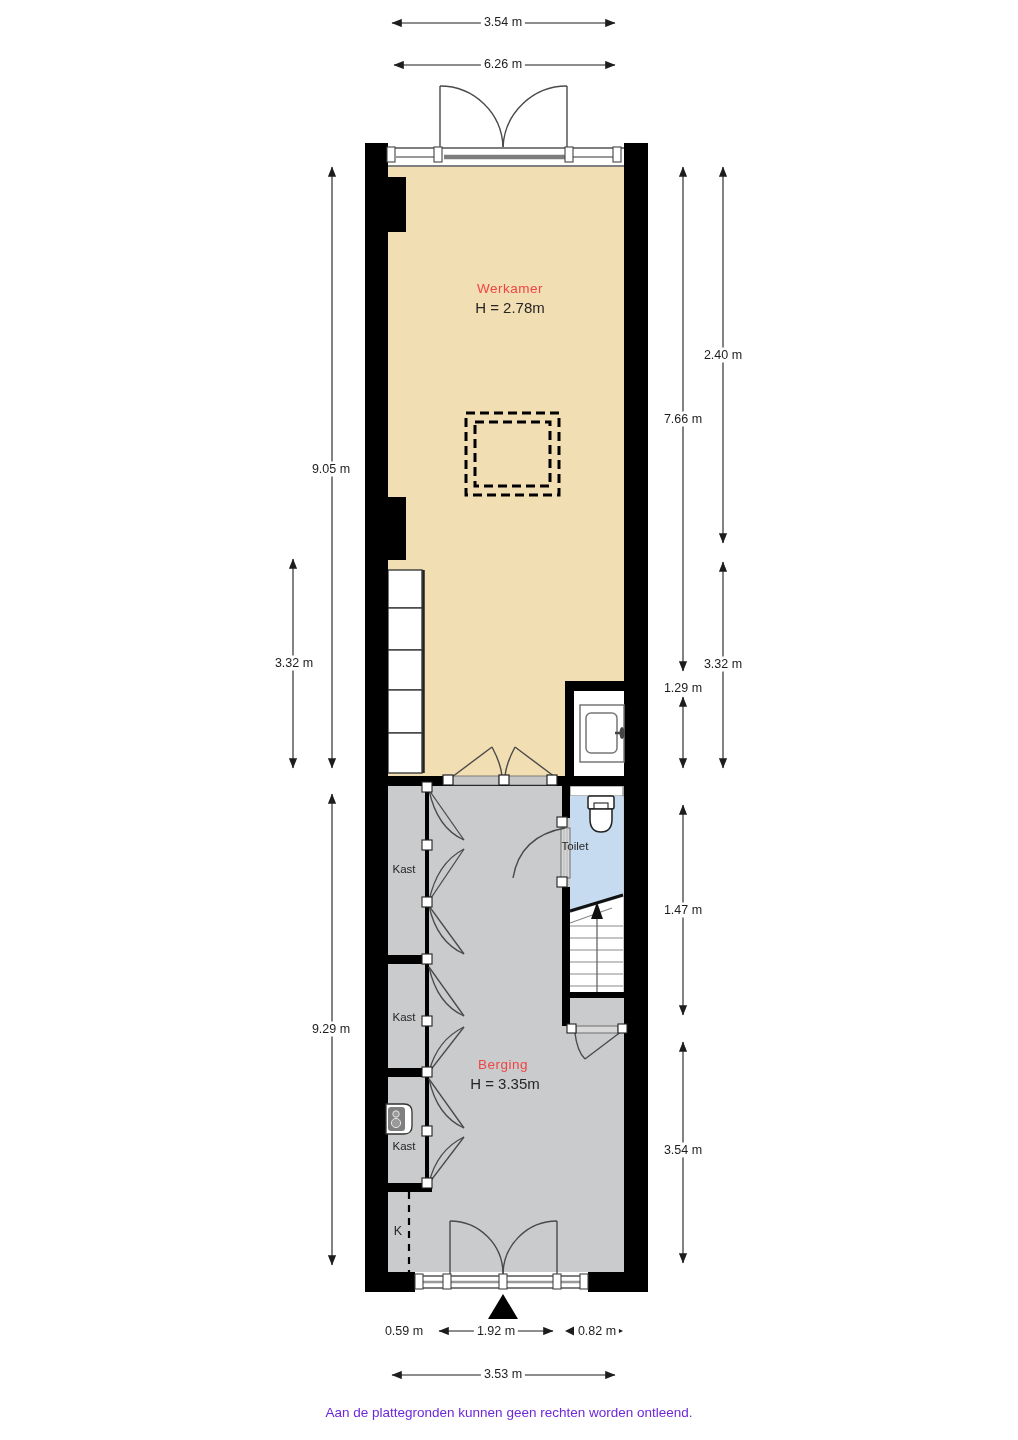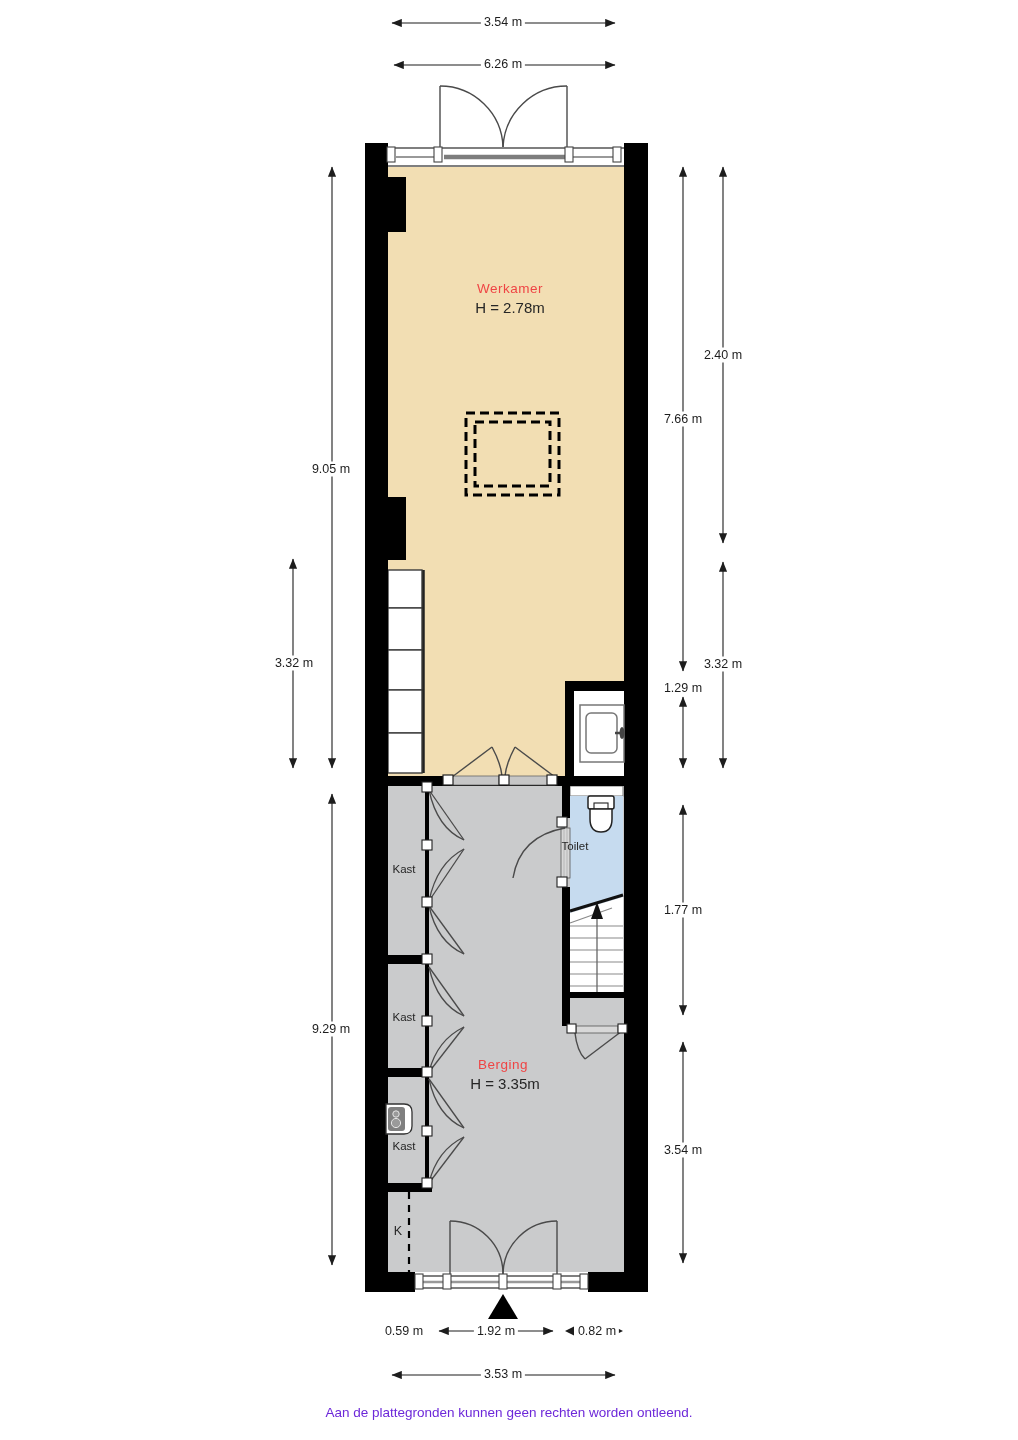--- a/index.html
+++ b/index.html
@@ -226,21 +226,21 @@
 
 <div class="lbl dim" style="left:503px;top:22px">3.54 m</div>
 <div class="lbl dim" style="left:503px;top:64px">6.26 m</div>
 <div class="lbl dim" style="left:331px;top:469px">9.05 m</div>
 <div class="lbl dim" style="left:294px;top:663px">3.32 m</div>
 <div class="lbl dim" style="left:331px;top:1029px">9.29 m</div>
 <div class="lbl dim" style="left:723px;top:355px">2.40 m</div>
 <div class="lbl dim" style="left:683px;top:419px">7.66 m</div>
 <div class="lbl dim" style="left:723px;top:664px">3.32 m</div>
 <div class="lbl dim" style="left:683px;top:688px">1.29 m</div>
-<div class="lbl dim" style="left:683px;top:910px">1.77 m</div>
+<div class="lbl dim" style="left:683px;top:910px">1.47 m</div>
 <div class="lbl dim" style="left:683px;top:1150px">3.54 m</div>
 <div class="lbl dim" style="left:404px;top:1331px">0.59 m</div>
 <div class="lbl dim" style="left:496px;top:1331px">1.92 m</div>
 <div class="lbl dim" style="left:597px;top:1331px">0.82 m</div>
 <div class="lbl dim" style="left:503px;top:1374px">3.53 m</div>
 
 <div class="lbl room-name" style="left:510px;top:288px">Werkamer</div>
 <div class="lbl room-h" style="left:510px;top:307px">H = 2.78m</div>
 <div class="lbl room-name" style="left:503px;top:1064px">Berging</div>
 <div class="lbl room-h" style="left:505px;top:1083px">H = 3.35m</div>

